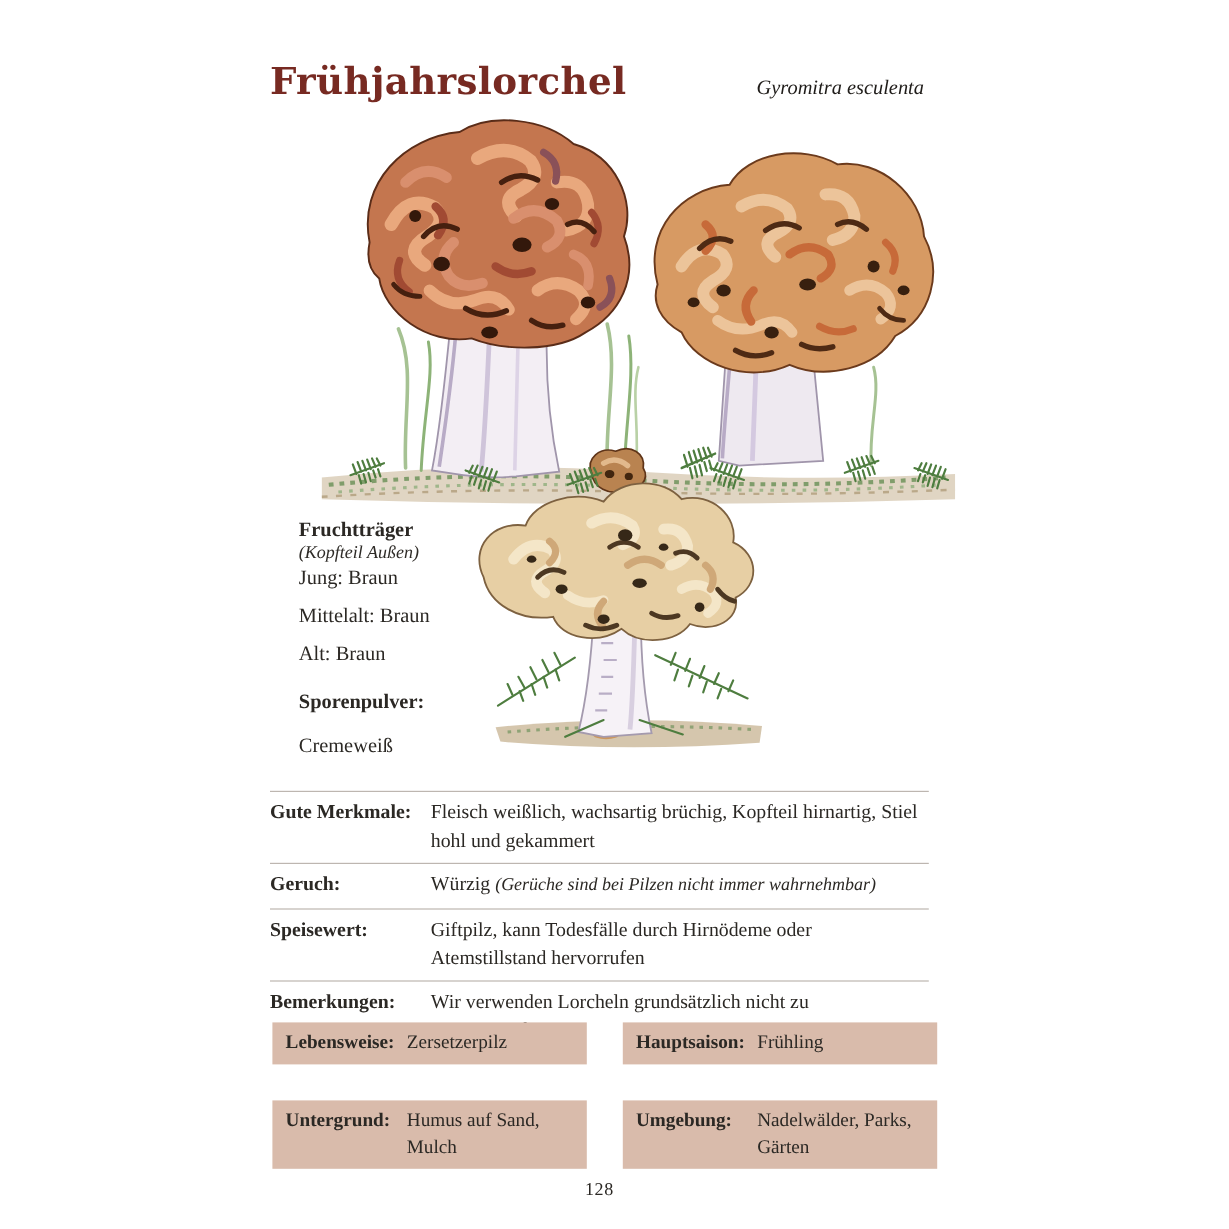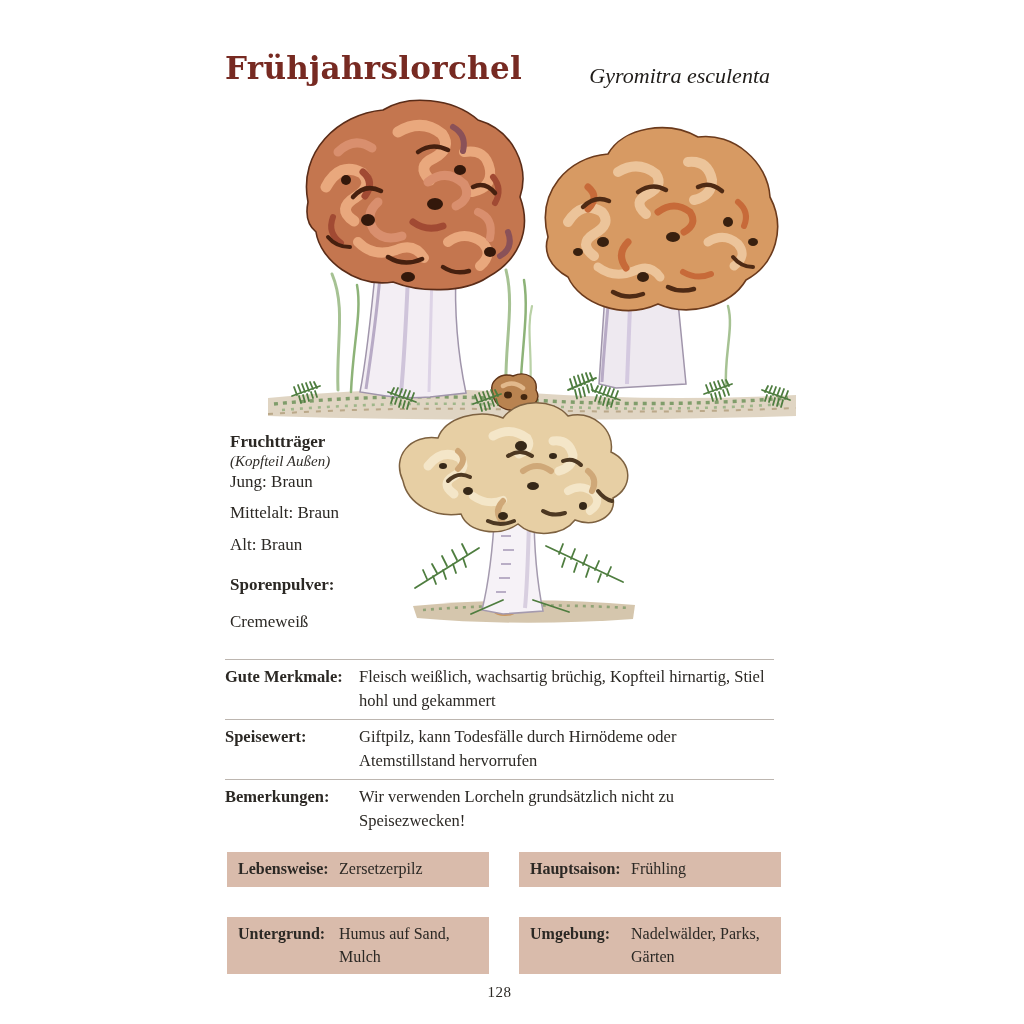--- a/index.html
+++ b/index.html
@@ -8,27 +8,27 @@
     position:relative; width:1024px; height:1024px; background:#ffffff;
     font-family:"Liberation Serif","DejaVu Serif",serif; color:#2b2824; overflow:hidden;
   }
   .title {
     position:absolute; left:225px; top:50px;
     font-family:"DejaVu Serif","Liberation Serif",serif;
     font-weight:700; font-size:31px; letter-spacing:.3px; color:#772a22;
   }
   .latin {
     position:absolute; right:254px; top:63px; font-style:italic;
-    font-size:22px; color:#1f1c19;
+    font-size:17px; color:#1f1c19;
   }
   .illu { position:absolute; }
   .illu-top { left:268px; top:92px; }
   .illu-mid { left:383px; top:396px; }
 
-  .fruit-block { position:absolute; left:230px; top:431px; width:180px; font-size:17px; line-height:1.25; }
+  .fruit-block { position:absolute; left:249px; top:431px; width:180px; font-size:17px; line-height:1.25; }
   .fruit-heading { font-weight:700; font-size:17px; }
   .fruit-sub { font-style:italic; font-size:15px; color:#2e2b27; }
   .fruit-line { margin-bottom:10px; }
   .spore-label { font-weight:700; margin-top:19px; }
   .spore-value { margin-top:16px;font-family:Liberation Serif, serif; }
 
   .details { position:absolute; left:225px; top:659px; width:549px; font-size:16.5px; }
   .detail-row { display:flex; border-top:1px solid #bdb6b0; padding:5px 0 7px 0; line-height:1.43; }
   .detail-label { width:134px; flex:0 0 134px; font-weight:700; }
   .detail-value { flex:1; }
@@ -237,20 +237,27 @@
     <div class="spore-label">Sporenpulver:</div>
     <div class="spore-value">Cremeweiß</div>
   </div>
 
   <div class="details">
     <div class="detail-row">
       <div class="detail-label">Gute Merkmale:</div>
       <div class="detail-value">Fleisch weißlich, wachsartig brüchig, Kopfteil hirnartig, Stiel hohl und gekammert</div>
     </div>
     <div class="detail-row">
+      <div class="detail-label">Geruch:</div>
+      <div class="detail-value">
+        <span>Würzig</span>
+        <span class="detail-note">(Gerüche sind bei Pilzen nicht immer wahrnehmbar)</span>
+      </div>
+    </div>
+    <div class="detail-row">
       <div class="detail-label">Speisewert:</div>
       <div class="detail-value">Giftpilz, kann Todesfälle durch Hirnödeme oder Atemstillstand hervorrufen</div>
     </div>
     <div class="detail-row">
       <div class="detail-label">Bemerkungen:</div>
       <div class="detail-value">Wir verwenden Lorcheln grundsätzlich nicht zu Speisezwecken!</div>
     </div>
   </div>
 
   <div class="boxes">

